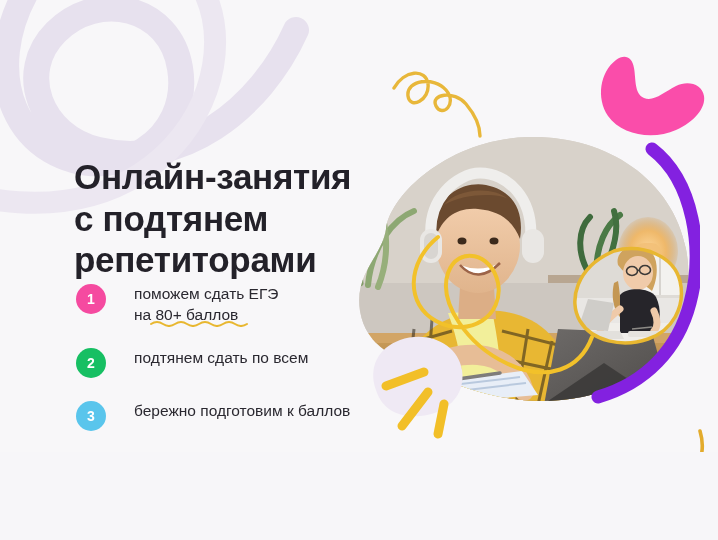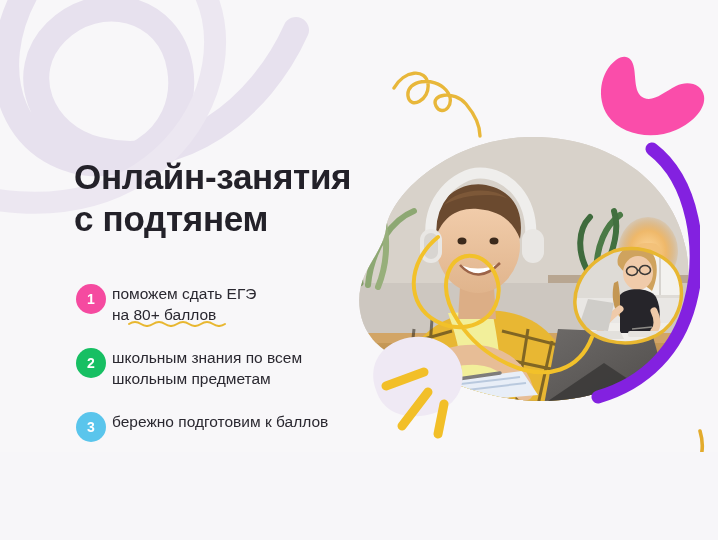--- a/index.html
+++ b/index.html
@@ -26,21 +26,21 @@
   
   .bullets{position:absolute;left:76px;top:283px;width:330px;}
   .bullet{display:flex;align-items:flex-start;margin-bottom:22px;}
   .bullet:last-child{margin-bottom:0;}
   .badge{
     flex:0 0 auto;width:30px;height:30px;border-radius:50%;
     display:flex;align-items:center;justify-content:center;
     color:#ffffff;font-size:14px;font-weight:700;margin-top:1px;
   }
   .btext{
-    margin-left:6px;font-size:15.5px;line-height:1.33;color:#2a2830;font-weight:400;
+    margin-left:28px;font-size:15.5px;line-height:1.33;color:#2a2830;font-weight:400;
     padding-top:1px;position:relative;
   }
   .btext span{display:block;white-space:nowrap;}
   .wavy-underline{position:absolute;left:16px;top:36px;width:98px;height:8px;}
 
   
   .photo-wrap{position:absolute;left:352px;top:133px;width:348px;height:272px;}
   .photo-svg{position:absolute;inset:0;}
 
   
@@ -59,40 +59,40 @@
 <div class="canvas">
 
   <svg class="bg-swirl" viewBox="0 0 420 330" fill="none">
     <path d="M150 -30 C 60 40, 55 150, 120 190 C 185 228, 262 180, 250 108 C 240 46, 168 30, 126 72 C 86 112, 110 176, 168 190 C 250 210, 330 150, 366 70" stroke="#e7e1ee" stroke-width="26" stroke-linecap="round" fill="none"></path>
     <path d="M -40 200 C 40 250, 140 258, 210 214 C 276 172, 300 92, 276 36" stroke="#ece7f1" stroke-width="22" stroke-linecap="round" fill="none"></path>
   </svg>
 
   <h1 class="headline">
     <span>Онлайн-занятия</span>
     <span>с подтянем</span>
+    <span>репетиторами</span>
   </h1>
 
   <div class="bullets">
 
     <div class="bullet">
       <div class="badge" style="background:#f54aa0;">1</div>
       <div class="btext">
         <span>поможем сдать ЕГЭ</span>
         <span>на 80+ баллов</span>
         <svg class="wavy-underline" viewBox="0 0 98 8" fill="none" preserveAspectRatio="none">
           <path d="M1 5 Q 7 1, 13 5 T 25 5 T 37 5 T 49 5 T 61 5 T 73 5 T 85 5 T 97 5" stroke="#e8b730" stroke-width="2" fill="none" stroke-linecap="round"></path>
         </svg>
       </div>
     </div>
 
     <div class="bullet">
       <div class="badge" style="background:#17bf63;">2</div>
       <div class="btext">
-        <span>школьным знания по всем</span>
-        <span>школьным предметам</span>
+        <span>подтянем сдать по всем</span>
       </div>
     </div>
 
     <div class="bullet">
       <div class="badge" style="background:#5ac5ec;">3</div>
       <div class="btext">
         <span>бережно подготовим к баллов</span>
       </div>
     </div>
 

